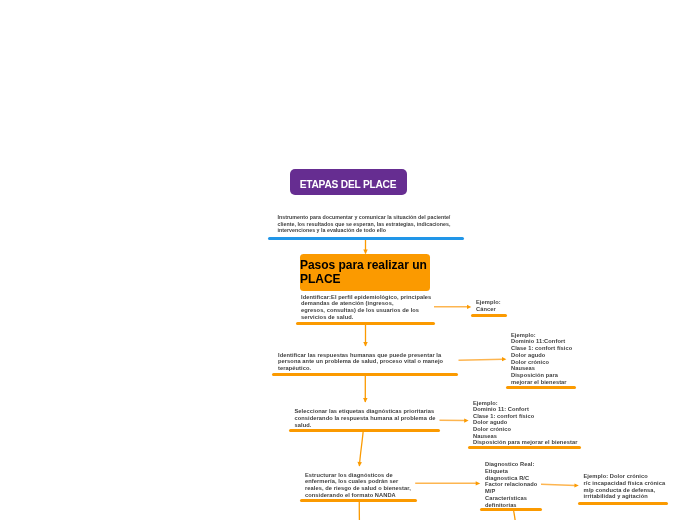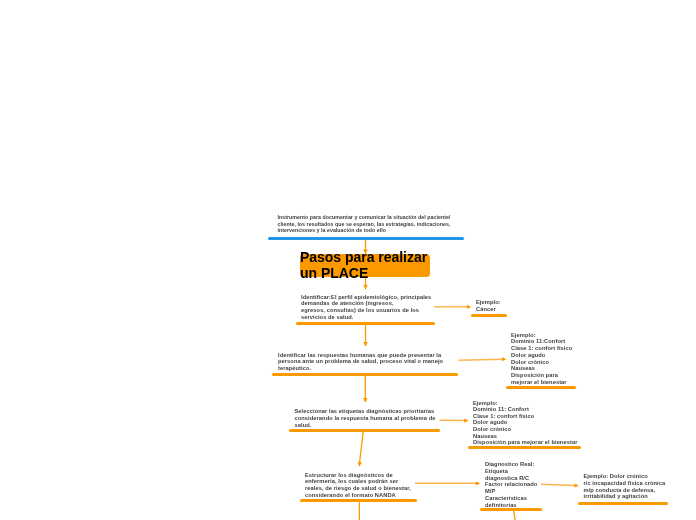--- a/index.html
+++ b/index.html
@@ -6,22 +6,22 @@
   body{width:696px;height:520px;overflow:hidden;
        font-family:"Liberation Sans",sans-serif;}
   #canvas{position:relative;width:696px;height:520px;background:#ffffff;}
   svg#links{position:absolute;left:0;top:0;width:696px;height:520px;overflow:visible;}
 
   .pill{position:absolute;display:flex;align-items:center;justify-content:center;
         font-weight:bold;box-sizing:border-box;}
   #title-pill{left:289.5px;top:169px;width:117px;height:26px;border-radius:5px;
         background:#662d91;color:#ffffff;font-size:10.2px;letter-spacing:-0.22px;
         padding-top:5px;}
-  #steps-pill{left:300px;top:254px;width:130px;height:23px;border-radius:3.5px;
-        background:#fb9a00;color:#000000;font-size:14px;letter-spacing:-0.03px;
+  #steps-pill{left:300px;top:254px;width:130px;height:37px;border-radius:3.5px;
+        background:#fb9a00;color:#000000;font-size:12px;letter-spacing:-0.03px;
         padding-bottom:1px;}
 
   .txt{position:absolute;color:#404040;font-size:5.7px;font-weight:bold;
        letter-spacing:0.08px;line-height:6.8px;white-space:pre;}
   .uline{position:absolute;height:3.1px;border-radius:2px;background:#fb9a00;}
   #intro-uline{background:#2196e8;height:3.2px;}
   #intro-txt{font-size:5.27px;line-height:6.6px;letter-spacing:0.03px;}
   #e3-txt{line-height:6.55px;}
 </style>
 </head>
@@ -55,20 +55,23 @@
     </g>
     <g fill="#fb9a00" stroke="none">
       <path d="M467,304.8 L471.3,306.9 L467,309 z"></path>
       <path d="M502,357.1 L506.4,359.2 L502,361.3 z"></path>
       <path d="M464.2,418.5 L468.6,420.6 L464.2,422.7 z"></path>
       <path d="M475.7,481.3 L480.2,483.4 L475.7,485.5 z"></path>
       <path d="M574.5,483.4 L578.8,485.6 L574.4,487.6 z"></path>
     </g>
   </svg>
 
+  <div class="pill" id="title-pill">
+    <span>ETAPAS DEL PLACE</span>
+  </div>
 
   <div class="txt" id="intro-txt" style="left:277.5px;top:214px;">Instrumento para documentar y comunicar la situación del paciente/
 cliente, los resultados que se esperan, las estrategias, indicaciones,
 intervenciones y la evaluación de todo ello</div>
   <div class="uline" id="intro-uline" style="left:268px;top:237px;width:196px;"></div>
 
   <div class="pill" id="steps-pill">
     <span>Pasos para realizar un PLACE</span>
   </div>
 

